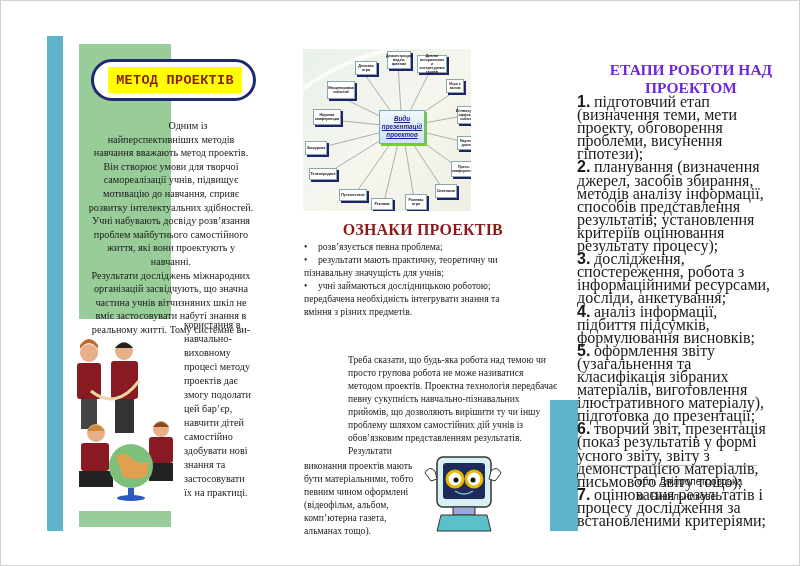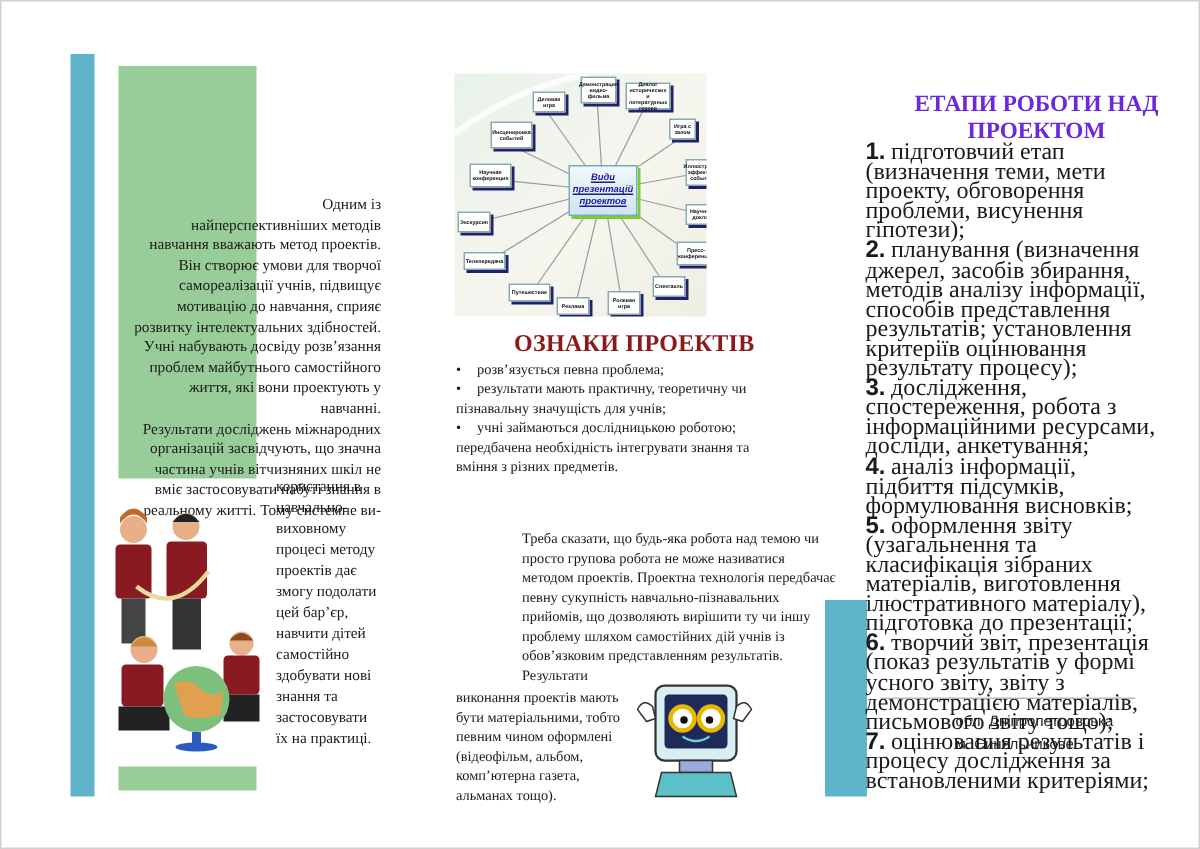--- a/index.html
+++ b/index.html
@@ -9,21 +9,21 @@
 
   
   .bar-blue { position: absolute; background: #5fb4cc; }
   .bar-green { position: absolute; background: #98cc98; }
 
   
   .title-pill { position: absolute; left: 90px; top: 58px; width: 165px; height: 42px; border: 3px solid #1f2a6e; border-radius: 22px; background: #fff; }
   .title-pill .yellow { position: absolute; left: 14px; top: 5px; width: 134px; height: 26px; background: #ffff00; display: flex; align-items: center; justify-content: center; }
   .title-pill .yellow span { font-family: "Liberation Mono", "DejaVu Sans Mono", monospace; font-weight: bold; font-size: 13.5px; color: #8b1a1a; letter-spacing: 0.3px; }
 
-  .col1-text { position: absolute; left: 87px; top: 129px; width: 166px; font-size: 10.2px; line-height: 13.6px; text-align: right; }
+  .col1-text { position: absolute; left: 87px; top: 118px; width: 166px; font-size: 10.2px; line-height: 13.6px; text-align: center; }
   .col1-text p { margin: 0; }
   .col1-text .indent { text-indent: 34px; }
   .col1-narrow { position: absolute; left: 183px; top: 307px; width: 70px; font-size: 10.2px; line-height: 14px; }
 
   .kids-img { position: absolute; left: 60px; top: 330px; width: 115px; height: 180px; }
 
   
   .diagram { position: absolute; left: 302px; top: 48px; width: 168px; height: 162px; background: linear-gradient(135deg, #e8f2e8 0%, #f6f6ef 55%, #eeeee4 100%); overflow: hidden; }
   .diagram svg { position: absolute; left: 0; top: 0; }
   .dnode { position: absolute; background: #ffffff; border: 1px solid #8aa; box-shadow: 2px 2px 0 #22226a; font-family: "Liberation Sans", sans-serif; font-size: 3.6px; line-height: 4.2px; text-align: center; color: #111; display: flex; align-items: center; justify-content: center; padding: 1px; font-weight: bold; }
@@ -47,20 +47,25 @@
 </head>
 <body>
 
 <div class="frame">
 
   <div class="bar-blue" style="left:46px; top:35px; width:16px; height:495px;"></div>
   <div class="bar-green" style="left:78px; top:43px; width:92px; height:275px;"></div>
   <div class="bar-green" style="left:78px; top:510px; width:92px; height:16px;"></div>
   <div class="bar-blue" style="left:549px; top:399px; width:28px; height:131px;"></div>
 
+  <div class="title-pill">
+    <div class="yellow">
+      <span>МЕТОД ПРОЕКТІВ</span>
+    </div>
+  </div>
 
   <div class="col1-text">
     <p class="indent">Одним із найперспективніших методів навчання вважають метод проектів. Він створює умови для творчої самореалізації учнів, підвищує мотивацію до навчання, сприяє розвитку інтелектуальних здібностей. Учні набувають досвіду розв’язання проблем майбутнього самостійного життя, які вони проектують у навчанні.</p>
     <p>Результати досліджень міжнародних організацій засвідчують, що значна частина учнів вітчизняних шкіл не вміє застосовувати набуті знання в реальному житті. Тому системне ви-</p>
   </div>
   <div class="col1-narrow" style="top:317px;">користання в навчально-виховному процесі методу проектів дає змогу подолати цей бар’єр, навчити дітей самостійно здобувати нові знання та застосовувати їх на практиці.</div>
 
   <svg class="kids-img" viewBox="0 0 115 180">
 
     <circle cx="28" cy="22" r="9" fill="#e8b088"></circle>

